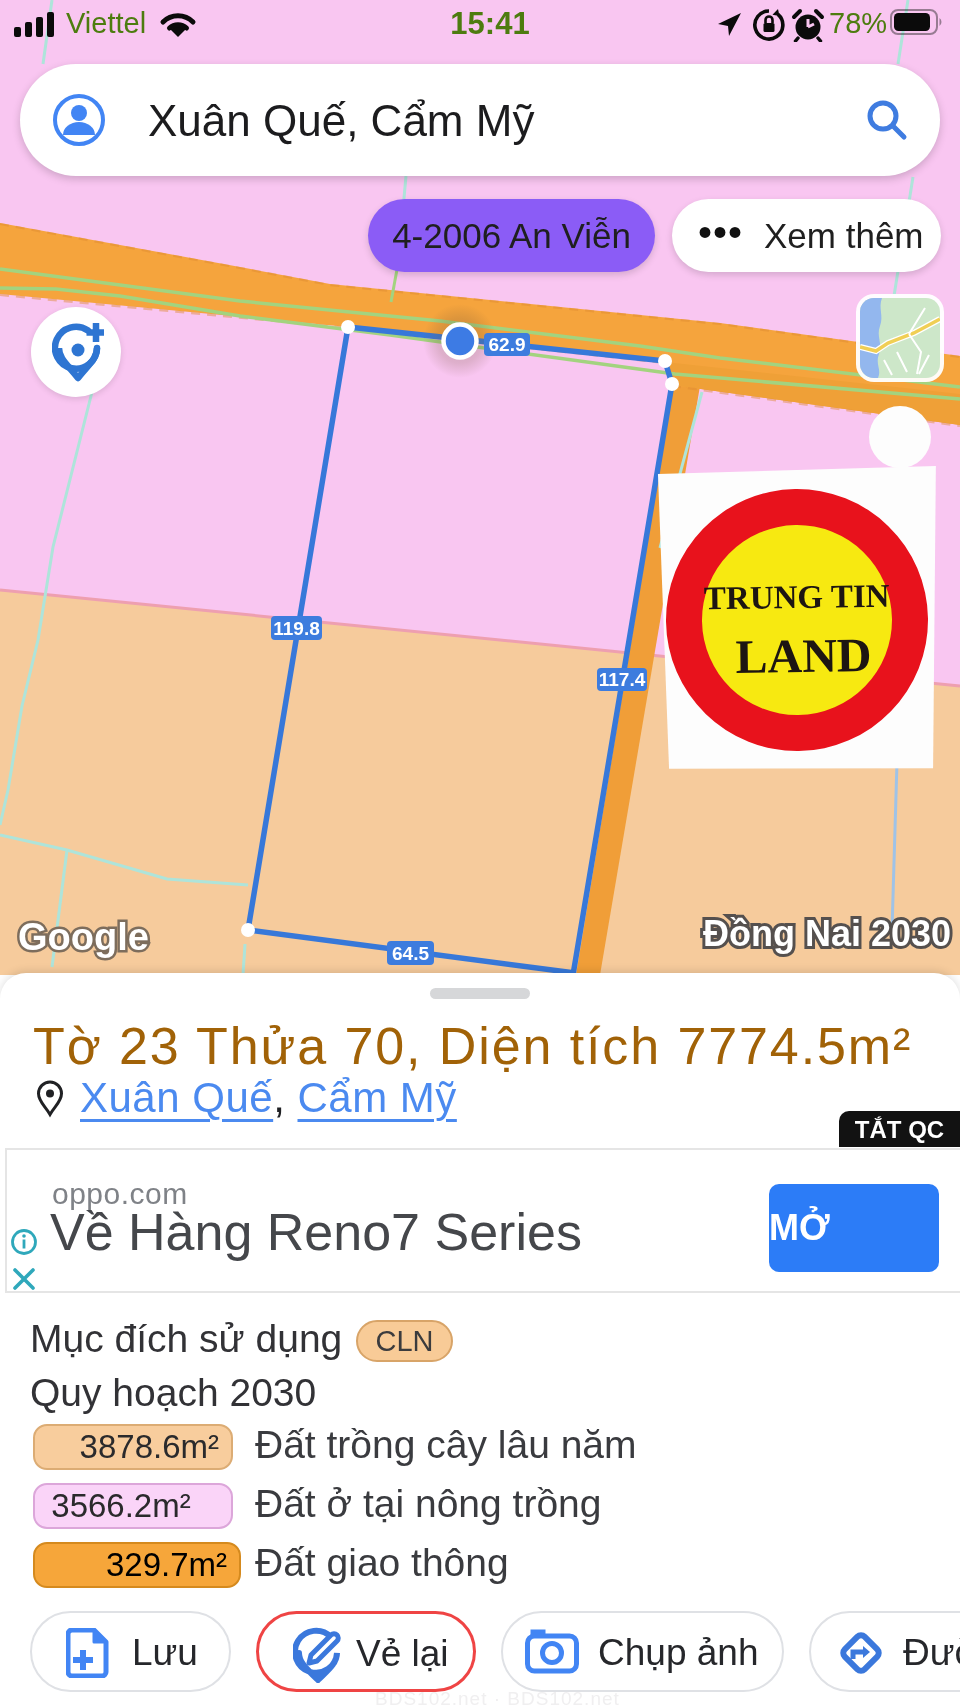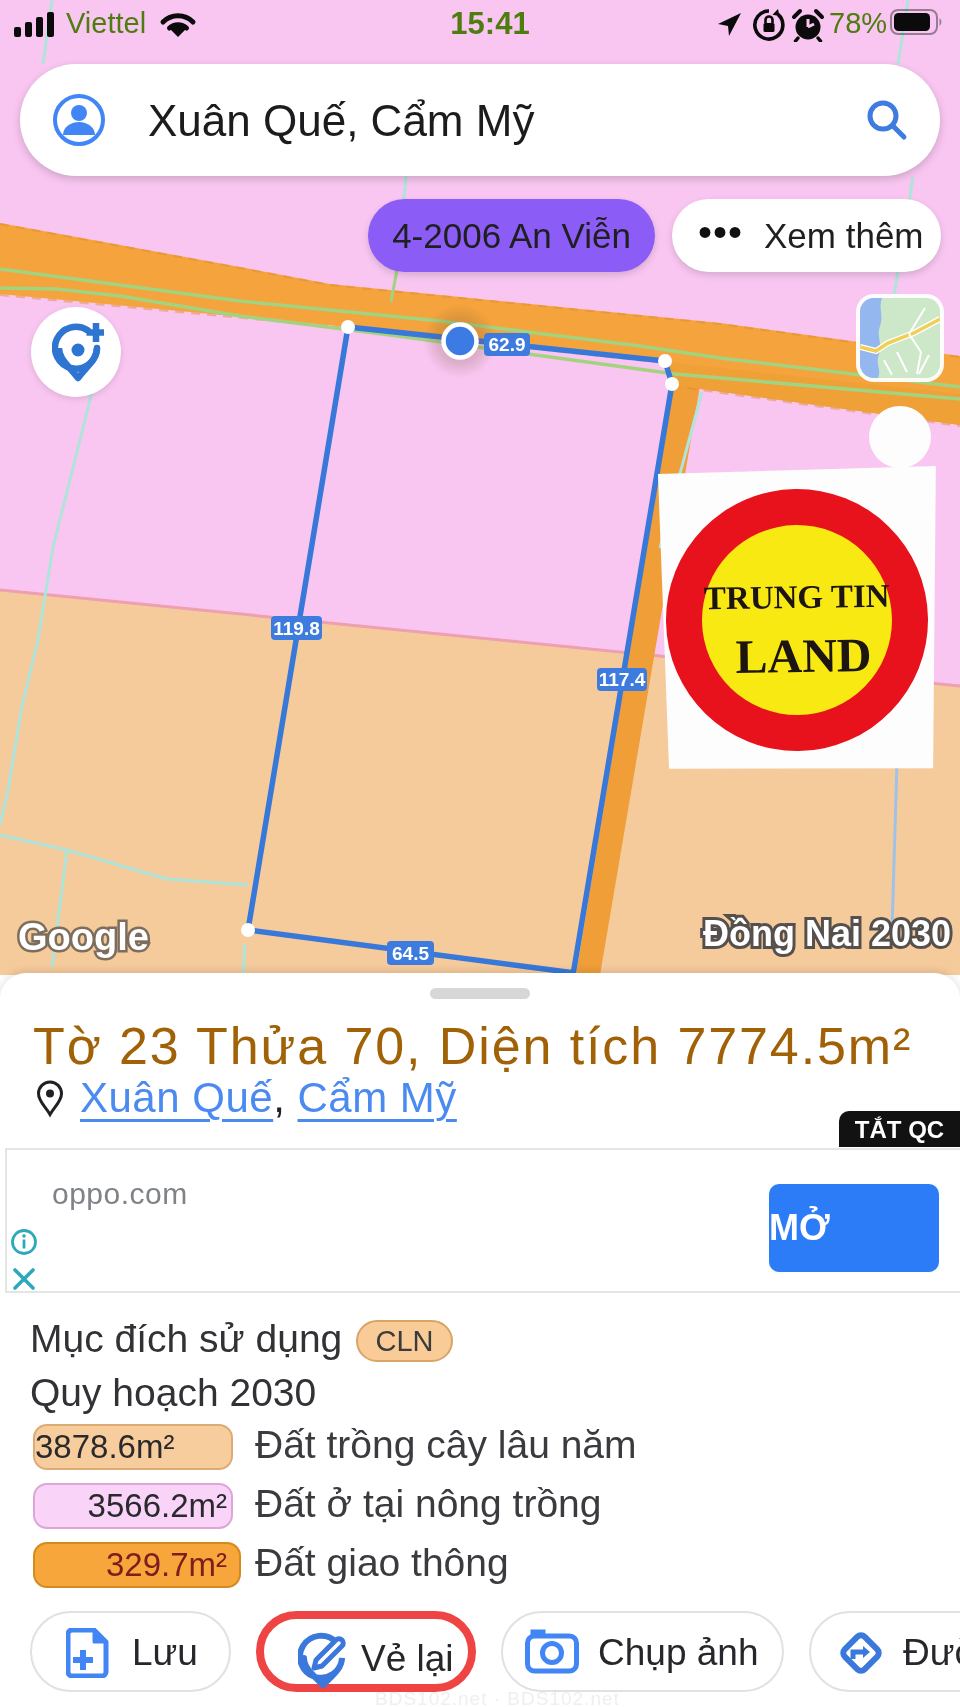--- a/index.html
+++ b/index.html
@@ -218,62 +218,63 @@
 <div class="abs" style="left:80px;top:1074px;font-size:42px;letter-spacing:0.5px;color:#202124;">
   <span style="color:#4b8af0;text-decoration:underline;text-decoration-thickness:3px;text-underline-offset:7px;">Xuân Quế</span><span>, </span><span style="color:#4b8af0;text-decoration:underline;text-decoration-thickness:3px;text-underline-offset:7px;">Cẩm Mỹ</span>
 </div>
 
 <div class="abs" style="left:839px;top:1111px;width:121px;height:36px;background:#121212;border-radius:10px 0 0 0;color:#fff;font-size:24px;font-weight:bold;text-align:center;line-height:38px;">TẮT QC</div>
 
 <div class="abs" style="left:5px;top:1148px;width:955px;height:141px;background:#ffffff;border-top:2px solid #e5e5e5;border-bottom:2px solid #e5e5e5;border-left:2px solid #e5e5e5;">
 
   <div class="abs" style="left:45px;top:27px;font-size:30px;letter-spacing:0.5px;color:#7f8287;">oppo.com</div>
 
+  <div class="abs" style="left:43px;top:52px;font-size:52px;color:#45474b;">Về Hàng Reno7 Series</div>
 
   <svg class="abs" style="left:3px;top:78px;" width="28" height="28" viewBox="0 0 28 28">
     <circle cx="14" cy="14" r="11.5" fill="none" stroke="#2fa8bb" stroke-width="2.8"></circle>
     <rect x="12.6" y="11.5" width="2.8" height="9" fill="#2fa8bb"></rect>
     <circle cx="14" cy="8" r="1.8" fill="#2fa8bb"></circle>
   </svg>
 
   <svg class="abs" style="left:4px;top:116px;" width="26" height="26" viewBox="0 0 26 26">
     <path d="M4,4 L22,22 M22,4 L4,22" stroke="#2fa8bb" stroke-width="3.6" stroke-linecap="round"></path>
   </svg>
 
   <div class="abs" style="left:762px;top:34px;width:170px;height:88px;background:#2c7cf7;border-radius:10px;color:#fff;font-size:36px;font-weight:bold;text-align:left;line-height:88px;">MỞ</div>
 </div>
 
 <div class="abs" style="left:30px;top:1317px;font-size:39px;color:#323236;">Mục đích sử dụng</div>
 
 <div class="abs" style="left:356px;top:1320px;width:97px;height:42px;background:#f8cb97;border:2px solid #d8a468;border-radius:21px;box-sizing:border-box;text-align:center;line-height:38px;font-size:29px;color:#3b3b3d;">CLN</div>
 
 <div class="abs" style="left:30px;top:1371px;font-size:39px;color:#323236;">Quy hoạch 2030</div>
 
-<div class="abs" style="left:33px;top:1424px;width:200px;height:46px;background:#f8cd9d;border:2px solid #dcac74;border-radius:14px;box-sizing:border-box;font-size:33px;color:#2a2a2c;line-height:42px;padding-right:12px;">3878.6m²</div>
+<div class="abs" style="left:33px;top:1424px;width:200px;height:46px;background:#f8cd9d;border:2px solid #dcac74;border-radius:14px;box-sizing:border-box;font-size:33px;color:#2a2a2c;text-align:right;line-height:42px;padding-right:12px;">3878.6m²</div>
 
 <div class="abs" style="left:255px;top:1423px;font-size:39px;color:#3a3b3f;">Đất trồng cây lâu năm</div>
 
-<div class="abs" style="left:33px;top:1483px;width:200px;height:46px;background:#fad4f8;border:2px solid #dca6da;border-radius:14px;box-sizing:border-box;font-size:33px;color:#2a2a2c;text-align:right;line-height:42px;padding-right:4px;">3566.2m²</div>
+<div class="abs" style="left:33px;top:1483px;width:200px;height:46px;background:#fad4f8;border:2px solid #dca6da;border-radius:14px;box-sizing:border-box;font-size:33px;color:#2a2a2c;text-align:center;line-height:42px;padding-right:24px;">3566.2m²</div>
 
 <div class="abs" style="left:255px;top:1482px;font-size:39px;color:#3a3b3f;">Đất ở tại nông trồng</div>
 
-<div class="abs" style="left:33px;top:1542px;width:208px;height:46px;background:#f6a63a;border:2px solid #d58a1e;border-radius:14px;box-sizing:border-box;font-size:33px;color:#7f1d1d;text-align:right;line-height:42px;padding-right:12px;">329.7m²</div>
+<div class="abs" style="left:33px;top:1542px;width:208px;height:46px;background:#f6a63a;border:2px solid #d58a1e;border-radius:14px;box-sizing:border-box;font-size:33px;color:#000000;text-align:right;line-height:42px;padding-right:12px;">329.7m²</div>
 
 <div class="abs" style="left:255px;top:1541px;font-size:39px;color:#3a3b3f;">Đất giao thông</div>
 
 <div class="abs" style="left:30px;top:1611px;width:201px;height:81px;background:#fff;border:2px solid #dfe1e5;border-radius:41px;box-sizing:border-box;">
   <svg class="abs" style="left:34px;top:15px;" width="44" height="50" viewBox="0 0 44 50">
     <path d="M6,2 h22 l12,12 v30 a4,4 0 0 1 -4,4 h-30 a4,4 0 0 1 -4,-4 v-38 a4,4 0 0 1 4,-4 Z" fill="none" stroke="#4285f4" stroke-width="5" stroke-linejoin="round"></path>
     <path d="M28,2 v12 h12" fill="#4285f4" stroke="#4285f4" stroke-width="3" stroke-linejoin="round"></path>
     <path d="M17,22 v20 M7,32 h20" stroke="#4285f4" stroke-width="6"></path>
   </svg>
   <div class="abs" style="left:100px;top:19px;font-size:37px;color:#26272b;">Lưu</div>
 </div>
 
-<div class="abs" style="left:256px;top:1611px;width:220px;height:81px;background:#fff;border:8px solid #ef4444;border-radius:41px;box-sizing:border-box;text-decoration:underline;">
+<div class="abs" style="left:256px;top:1611px;width:220px;height:81px;background:#fff;border:3px solid #ef4444;border-radius:41px;box-sizing:border-box;text-decoration:underline;">
   <svg class="abs" style="left:34px;top:11px;" width="50" height="58" viewBox="0 0 50 58">
     <path d="M38,12 a21,21 0 1 0 6,16 c0,10 -9,17 -19,27 c-10,-10 -19,-17 -19,-27" fill="none" stroke="#3b78dc" stroke-width="6" stroke-linecap="round"></path>
     <path d="M18,30 l20,-20 a4.2,4.2 0 0 1 6,6 l-20,20 l-8,2 Z" fill="#fff" stroke="#3b78dc" stroke-width="5" stroke-linejoin="round"></path>
   </svg>
   <div class="abs" style="left:97px;top:19px;font-size:37px;color:#26272b;">Vẻ lại</div>
 </div>
 
 <div class="abs" style="left:501px;top:1611px;width:283px;height:81px;background:#fff;border:2px solid #dfe1e5;border-radius:41px;box-sizing:border-box;">
   <svg class="abs" style="left:22px;top:15px;" width="54" height="46" viewBox="0 0 54 46">
     <rect x="2.5" y="8" width="49" height="35" rx="7" fill="none" stroke="#4285f4" stroke-width="5"></rect>

